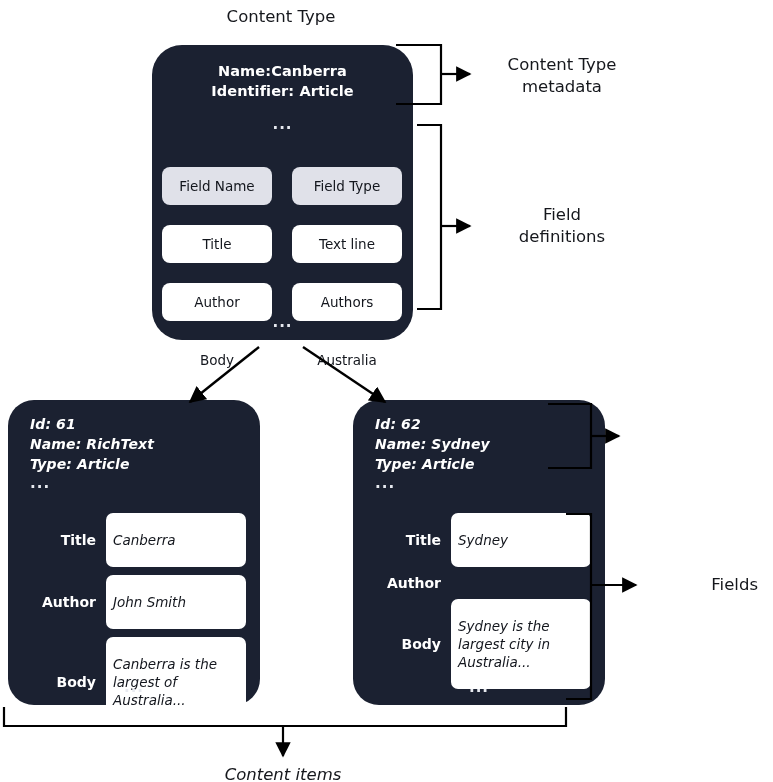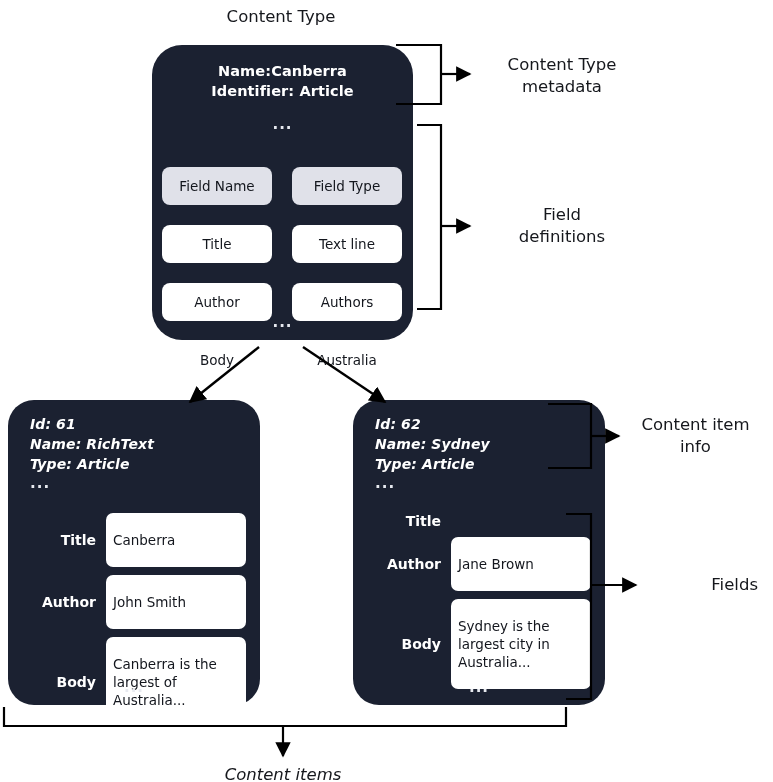--- a/index.html
+++ b/index.html
@@ -181,20 +181,21 @@
     background: #ffffff;
     color: #13161d;
     border-radius: 7px;
     padding: 18px 7px;
     font-size: 13.5px;
     line-height: 18px;
     box-sizing: border-box;
     min-height: 34px;
     display: flex;
     align-items: center;
+    font-style: italic;
   }
   .frow-value.tall {
     align-items: flex-start;
   }
 
   
   .label {
     position: absolute;
     color: #15171c;
     font-size: 16.5px;
@@ -290,36 +291,34 @@
     <div class="item-info">
       <div>Id: 62</div>
       <div>Name: Sydney</div>
       <div>Type: Article</div>
     </div>
     <div class="item-dots">...</div>
 
     <div class="fieldrows">
       <div class="frow">
         <div class="frow-label">Title</div>
+        <div class="frow-value">Sydney</div>
       </div>
       <div class="frow">
         <div class="frow-label">Author</div>
-        <div class="frow-value" style="min-height:46px">Jane Brown</div>
       </div>
       <div class="frow">
         <div class="frow-label">Body</div>
         <div class="frow-value tall" style="min-height:63px">Sydney is the largest city in Australia...</div>
       </div>
     </div>
 
     <div class="dots item-dots-bottom">...</div>
   </div>
 
-  <div class="label" id="label-content-item-info">Content item
-info</div>
 
   <div class="label" id="label-fields">Fields</div>
 
   <div class="label" id="label-content-items">Content items</div>
 
   <svg class="lines" viewBox="0 0 773 782">
     <defs>
       <marker id="arrow" viewBox="0 0 10 10" refX="9" refY="5" markerWidth="7" markerHeight="7" orient="auto-start-reverse">
         <path d="M 0 0 L 10 5 L 0 10 z" fill="#000000"></path>
       </marker>

